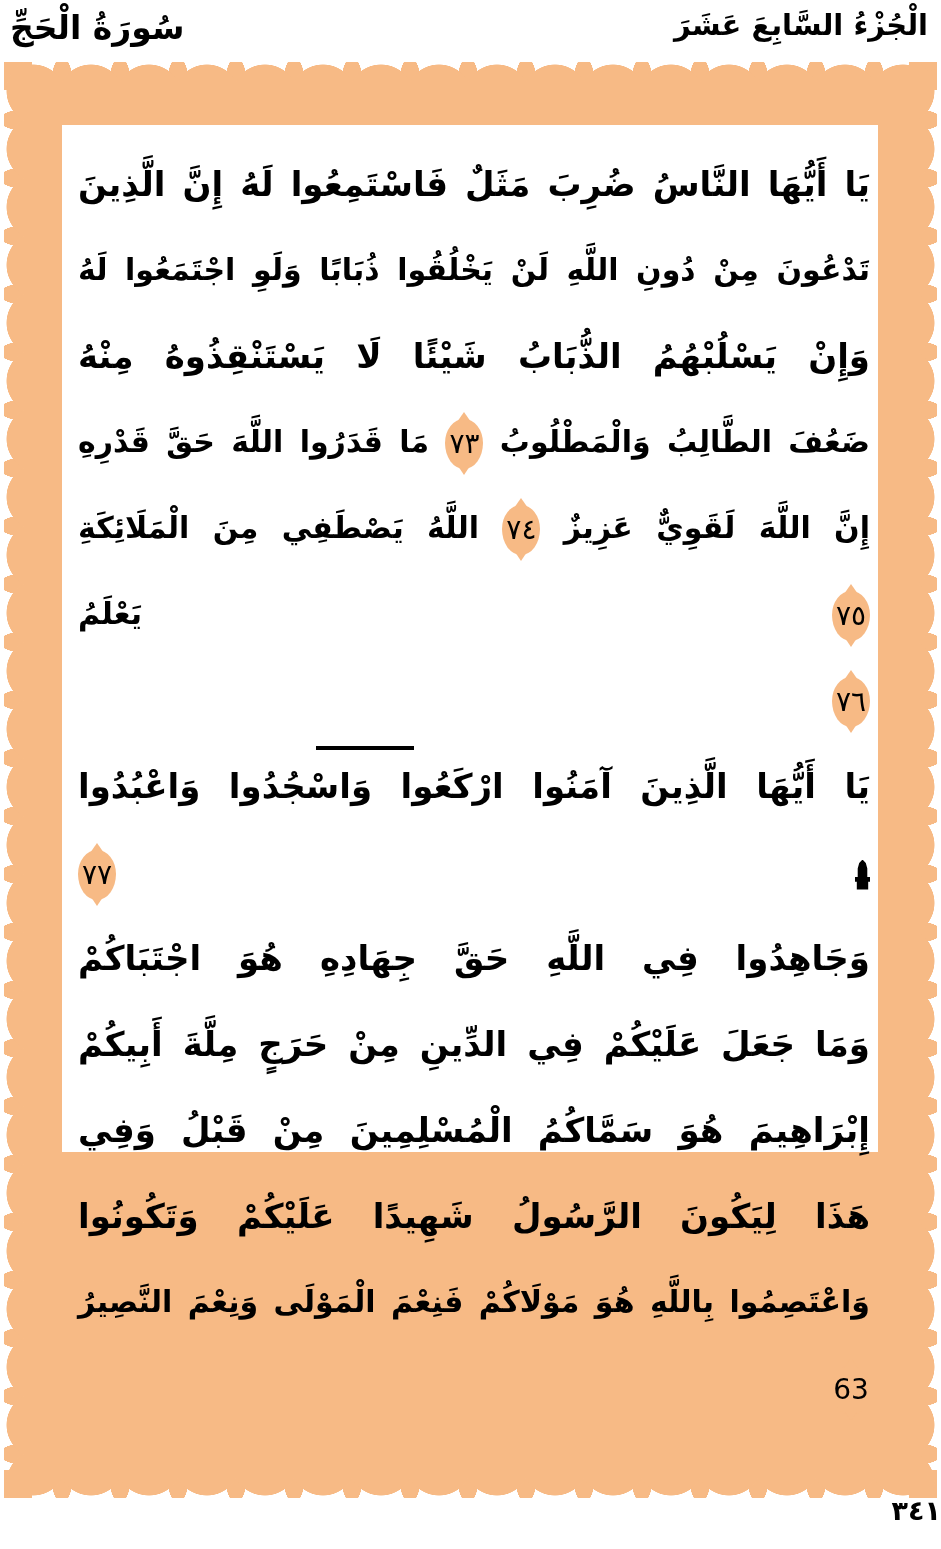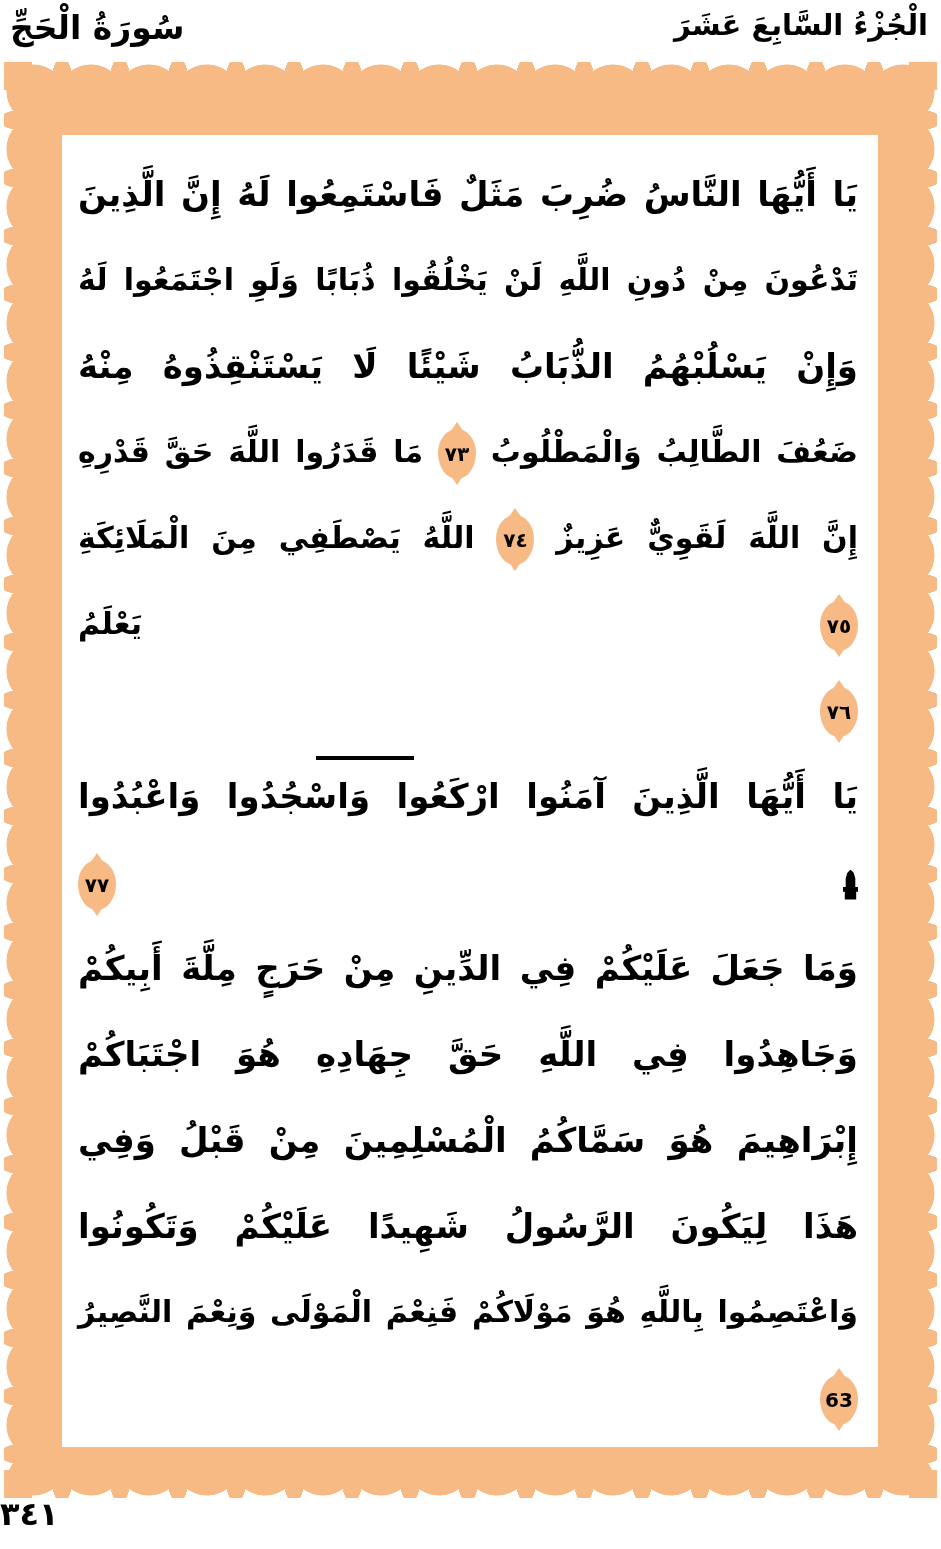--- a/index.html
+++ b/index.html
@@ -71,23 +71,23 @@
     background-image:
       radial-gradient(ellipse 30px 32px at -15% 50%, var(--accent) 98%, transparent 100%),
       radial-gradient(ellipse 36px 12px at -20% 50%, var(--accent) 98%, transparent 100%);
     background-size:28px 58px,28px 58px;
     background-position:0 0,3px 29px;
     background-repeat:repeat-y;
   }
 
   
   .panel{
-    position:absolute; left:58px; top:73px; width:816px; height:1312px;
+    position:absolute; left:58px; top:63px; width:816px; height:1027px;
     background:var(--paper);
-    padding:16px 20px 0 16px;
+    padding:16px 8px 0 16px;
   }
   .line{
     position:relative;
     direction:rtl;
     height:86px;
     line-height:86px;
     font-size:34px;
     font-weight:bold;
     text-align:justify;
     text-align-last:justify;
@@ -113,21 +113,21 @@
     border-bottom:10px solid var(--accent);
   }
   .badge::after{
     content:""; position:absolute; left:50%; bottom:-6px;
     transform:translateX(-50%);
     border-left:6px solid transparent; border-right:6px solid transparent;
     border-top:9px solid var(--accent);
   }
   .badge .num{
     position:absolute; left:0; right:0; top:0; bottom:0;
-    line-height:50px; font-size:20px; font-weight:bold; color:var(--ink);
+    line-height:50px; font-size:28px; font-weight:normal; color:var(--ink);
     text-align:right; text-align-last:center; direction:rtl;
   }
 
   
   .sajdah{
     display:inline-block;
     width:15px; height:30px;
     background:var(--ink);
     clip-path:polygon(50% 0%, 72% 12%, 82% 30%, 82% 58%, 100% 58%, 100% 74%, 88% 74%, 88% 100%, 12% 100%, 12% 74%, 0% 74%, 0% 58%, 18% 58%, 18% 30%, 28% 12%);
     vertical-align:middle;
@@ -136,21 +136,21 @@
   
   .overline{
     position:absolute;
     top:3px; left:238px; width:98px; height:4px;
     background:var(--ink);
   }
 
   
   .pagenum{
     position:absolute; left:0; right:0; bottom:2px; height:52px;
-    text-align:left; font-size:32px; font-weight:bold; direction:rtl;
+    text-align:right; font-size:27px; font-weight:bold; direction:rtl;
   }
 </style>
 </head>
 <body>
 
 <div class="header">
   <div class="hdr-right">الْجُزْءُ السَّابِعَ عَشَرَ</div>
   <div class="hdr-left">سُورَةُ الْحَجِّ</div>
 </div>
 
@@ -200,25 +200,25 @@
       <i class="overline"></i>
       <span>يَا أَيُّهَا الَّذِينَ آمَنُوا ارْكَعُوا وَاسْجُدُوا وَاعْبُدُوا</span>
     </div>
 
     <div class="line">
       <span class="sajdah"></span>
       <span class="badge"><span class="num">٧٧</span></span>
     </div>
 
     <div class="line">
+      <span>وَجَاهِدُوا فِي اللَّهِ حَقَّ جِهَادِهِ هُوَ اجْتَبَاكُمْ</span>
+    </div>
+
+    <div class="line">
       <span>وَمَا جَعَلَ عَلَيْكُمْ فِي الدِّينِ مِنْ حَرَجٍ مِلَّةَ أَبِيكُمْ</span>
-    </div>
-
-    <div class="line">
-      <span>وَجَاهِدُوا فِي اللَّهِ حَقَّ جِهَادِهِ هُوَ اجْتَبَاكُمْ</span>
     </div>
 
     <div class="line">
       <span>إِبْرَاهِيمَ هُوَ سَمَّاكُمُ الْمُسْلِمِينَ مِنْ قَبْلُ وَفِي</span>
     </div>
 
     <div class="line">
       <span>هَذَا لِيَكُونَ الرَّسُولُ شَهِيدًا عَلَيْكُمْ وَتَكُونُوا</span>
     </div>
 

